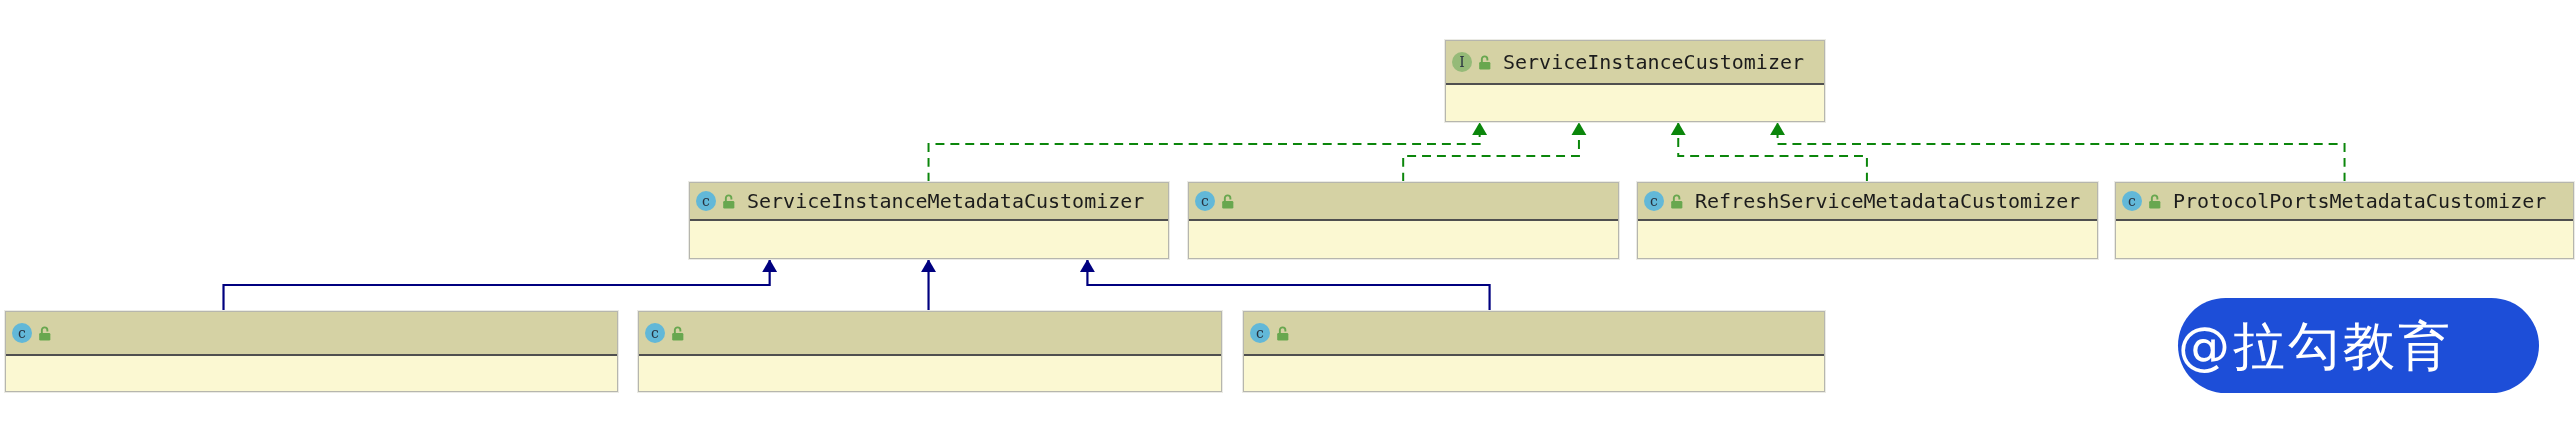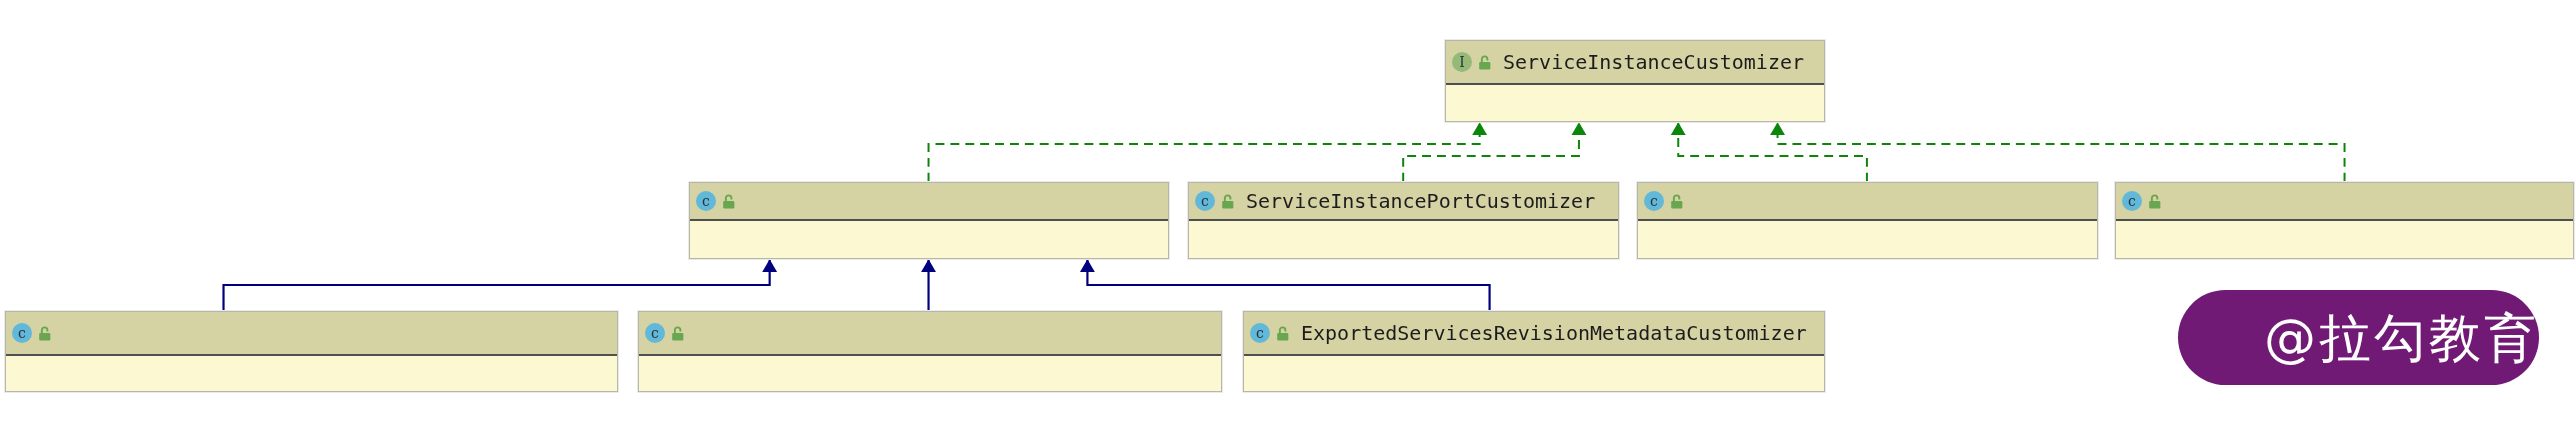--- a/index.html
+++ b/index.html
@@ -23,23 +23,23 @@
     display:flex;align-items:center;justify-content:center;
     font-family:"DejaVu Serif",serif;font-size:14px;line-height:1;color:#27313f;
   }
   .lock-icon{width:17px;height:17px;margin-left:4px;flex:0 0 auto;}
   .uml-title{
     margin-left:10px;font-size:20px;color:#1c1c1c;white-space:nowrap;
     letter-spacing:0;
   }
   .uml-body{box-sizing:border-box;}
   .watermark{
-    position:absolute;left:2178px;top:290px;width:361px;height:95px;
-    border-radius:48px;background:#701a75;
-    display:flex;align-items:center;justify-content:flex-end;
+    position:absolute;left:2178px;top:298px;width:361px;height:95px;
+    border-radius:48px;background:#1d4ed8;
+    display:flex;align-items:center;justify-content:flex-start;
     font-family:"DejaVu Sans",sans-serif;font-size:52px;line-height:1;
     color:#ffffff;letter-spacing:3px;user-select:none;
   }
 </style>
 </head>
 <body>
 
 <div id="canvas">
 
   <svg id="edges" viewBox="0 0 2594 428" xmlns="http://www.w3.org/2000/svg">
@@ -71,54 +71,56 @@
     <div class="uml-body"></div>
   </div>
 
   <div class="uml-node" style="left: 689px; top: 182px; width: 480px; height: 77px;">
     <div class="uml-header" style="height: 38px;">
       <span class="icon-circle" style="background: rgb(98, 184, 216);">c</span>
       <svg class="lock-icon" viewBox="0 0 16 16">
           <rect x="3" y="7.5" width="10.5" height="7" rx="1.2" fill="#68a74f"></rect>
           <path d="M5.5 7.5 V4.8 a2.6 2.6 0 0 1 5.2 0 V6" fill="none" stroke="#68a74f" stroke-width="1.8"></path>
         </svg>
+      <span class="uml-title">ServiceInstanceMetadataCustomizer</span>
     </div>
     <div class="uml-body"></div>
   </div>
 
   <div class="uml-node" style="left: 1188px; top: 182px; width: 431px; height: 77px;">
     <div class="uml-header" style="height: 38px;">
       <span class="icon-circle" style="background: rgb(98, 184, 216);">c</span>
       <svg class="lock-icon" viewBox="0 0 16 16">
           <rect x="3" y="7.5" width="10.5" height="7" rx="1.2" fill="#68a74f"></rect>
           <path d="M5.5 7.5 V4.8 a2.6 2.6 0 0 1 5.2 0 V6" fill="none" stroke="#68a74f" stroke-width="1.8"></path>
         </svg>
-      <span class="uml-title">ServiceInstancePortCustomizer</span>
     </div>
     <div class="uml-body"></div>
   </div>
 
   <div class="uml-node" style="left: 1637px; top: 182px; width: 461px; height: 77px;">
     <div class="uml-header" style="height: 38px;">
       <span class="icon-circle" style="background: rgb(98, 184, 216);">c</span>
       <svg class="lock-icon" viewBox="0 0 16 16">
           <rect x="3" y="7.5" width="10.5" height="7" rx="1.2" fill="#68a74f"></rect>
           <path d="M5.5 7.5 V4.8 a2.6 2.6 0 0 1 5.2 0 V6" fill="none" stroke="#68a74f" stroke-width="1.8"></path>
         </svg>
+      <span class="uml-title">RefreshServiceMetadataCustomizer</span>
     </div>
     <div class="uml-body"></div>
   </div>
 
   <div class="uml-node" style="left: 2115px; top: 182px; width: 459px; height: 77px;">
     <div class="uml-header" style="height: 38px;">
       <span class="icon-circle" style="background: rgb(98, 184, 216);">c</span>
       <svg class="lock-icon" viewBox="0 0 16 16">
           <rect x="3" y="7.5" width="10.5" height="7" rx="1.2" fill="#68a74f"></rect>
           <path d="M5.5 7.5 V4.8 a2.6 2.6 0 0 1 5.2 0 V6" fill="none" stroke="#68a74f" stroke-width="1.8"></path>
         </svg>
+      <span class="uml-title">ProtocolPortsMetadataCustomizer</span>
     </div>
     <div class="uml-body"></div>
   </div>
 
   <div class="uml-node" style="left: 5px; top: 311px; width: 613px; height: 81px;">
     <div class="uml-header" style="height: 44px;">
       <span class="icon-circle" style="background: rgb(98, 184, 216);">c</span>
       <svg class="lock-icon" viewBox="0 0 16 16">
           <rect x="3" y="7.5" width="10.5" height="7" rx="1.2" fill="#68a74f"></rect>
           <path d="M5.5 7.5 V4.8 a2.6 2.6 0 0 1 5.2 0 V6" fill="none" stroke="#68a74f" stroke-width="1.8"></path>
@@ -138,21 +140,20 @@
     <div class="uml-body"></div>
   </div>
 
   <div class="uml-node" style="left: 1243px; top: 311px; width: 582px; height: 81px;">
     <div class="uml-header" style="height: 44px;">
       <span class="icon-circle" style="background: rgb(98, 184, 216);">c</span>
       <svg class="lock-icon" viewBox="0 0 16 16">
           <rect x="3" y="7.5" width="10.5" height="7" rx="1.2" fill="#68a74f"></rect>
           <path d="M5.5 7.5 V4.8 a2.6 2.6 0 0 1 5.2 0 V6" fill="none" stroke="#68a74f" stroke-width="1.8"></path>
         </svg>
-      <span class="uml-title">ExportedServicesRevisionMetadataCustomizer</span>
     </div>
     <div class="uml-body"></div>
   </div>
 
   <div class="watermark">
     <span>@拉勾教育</span>
   </div>
 
 </div>
 

